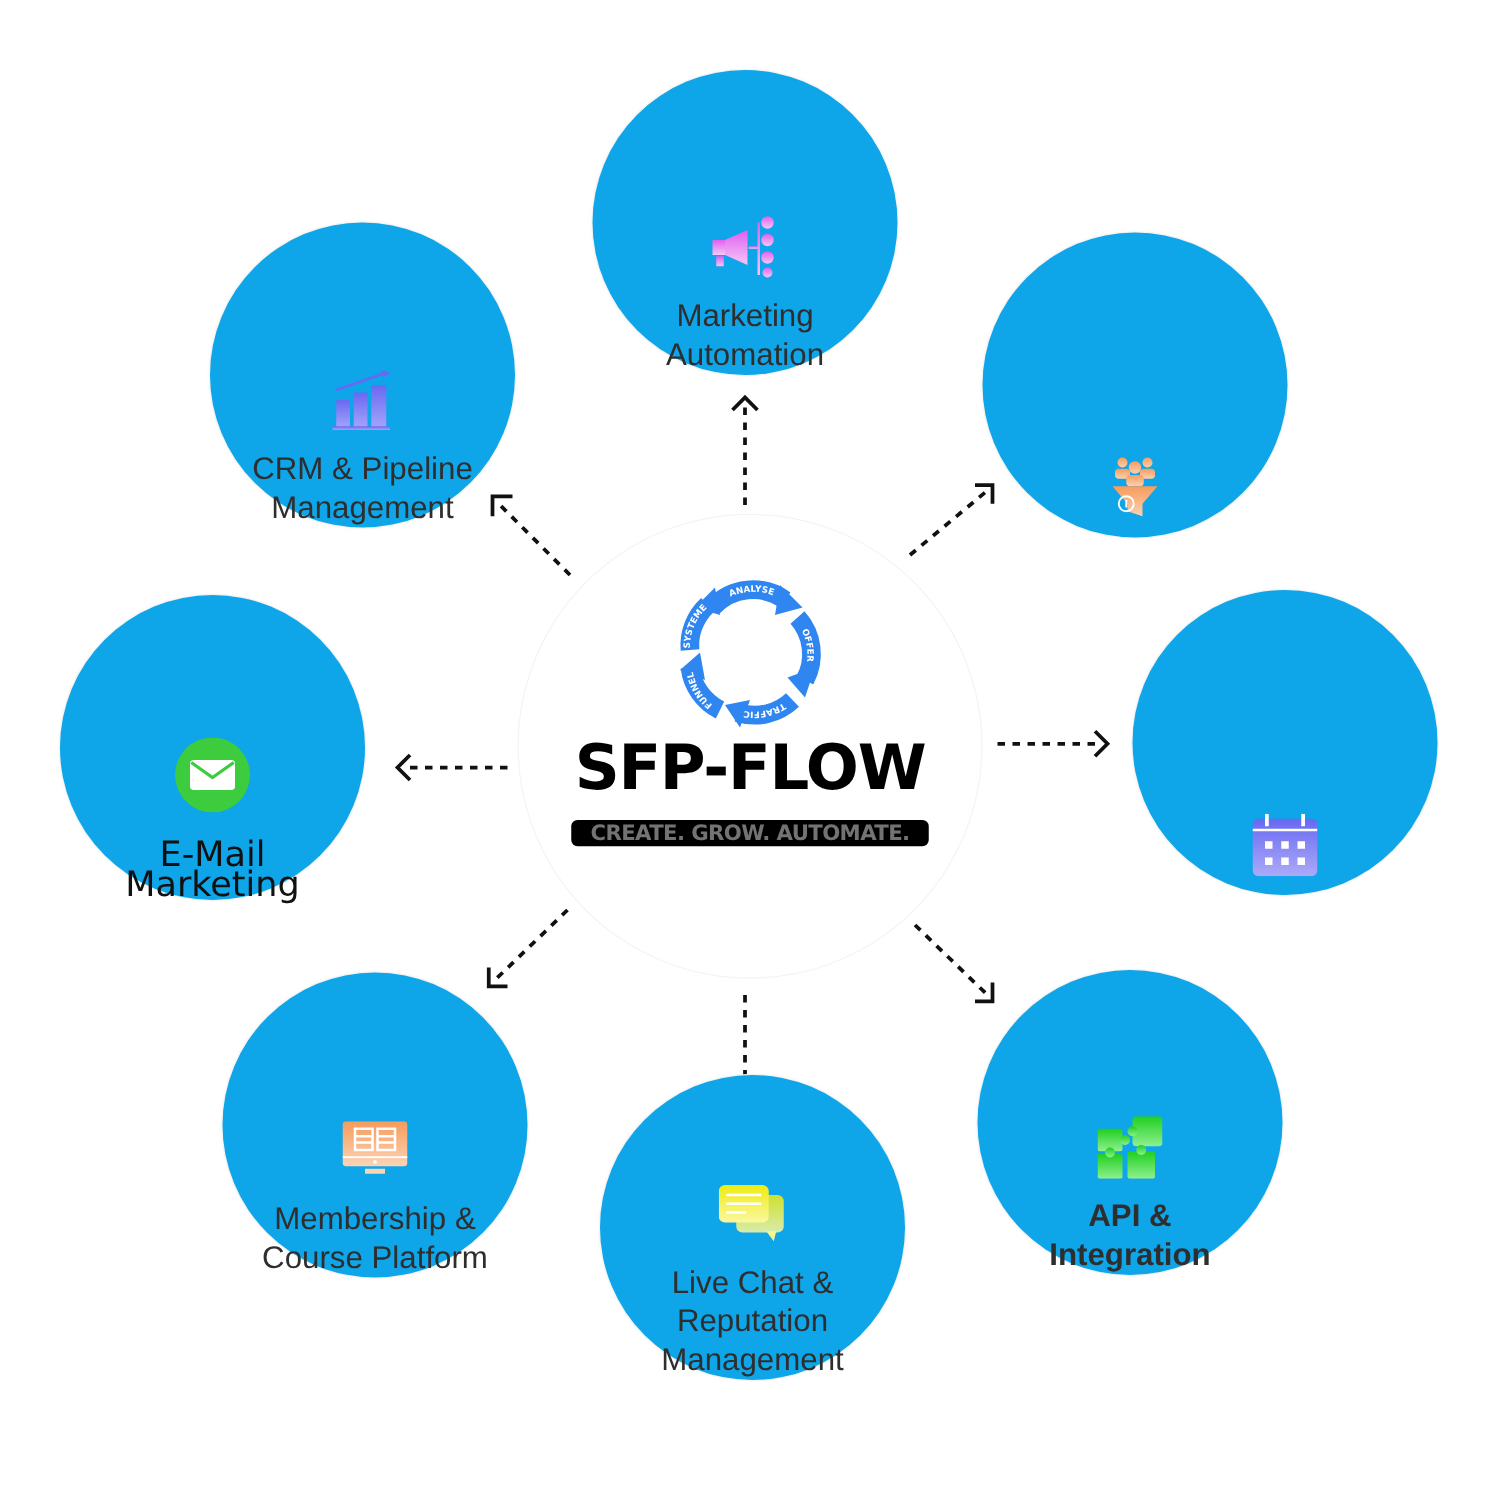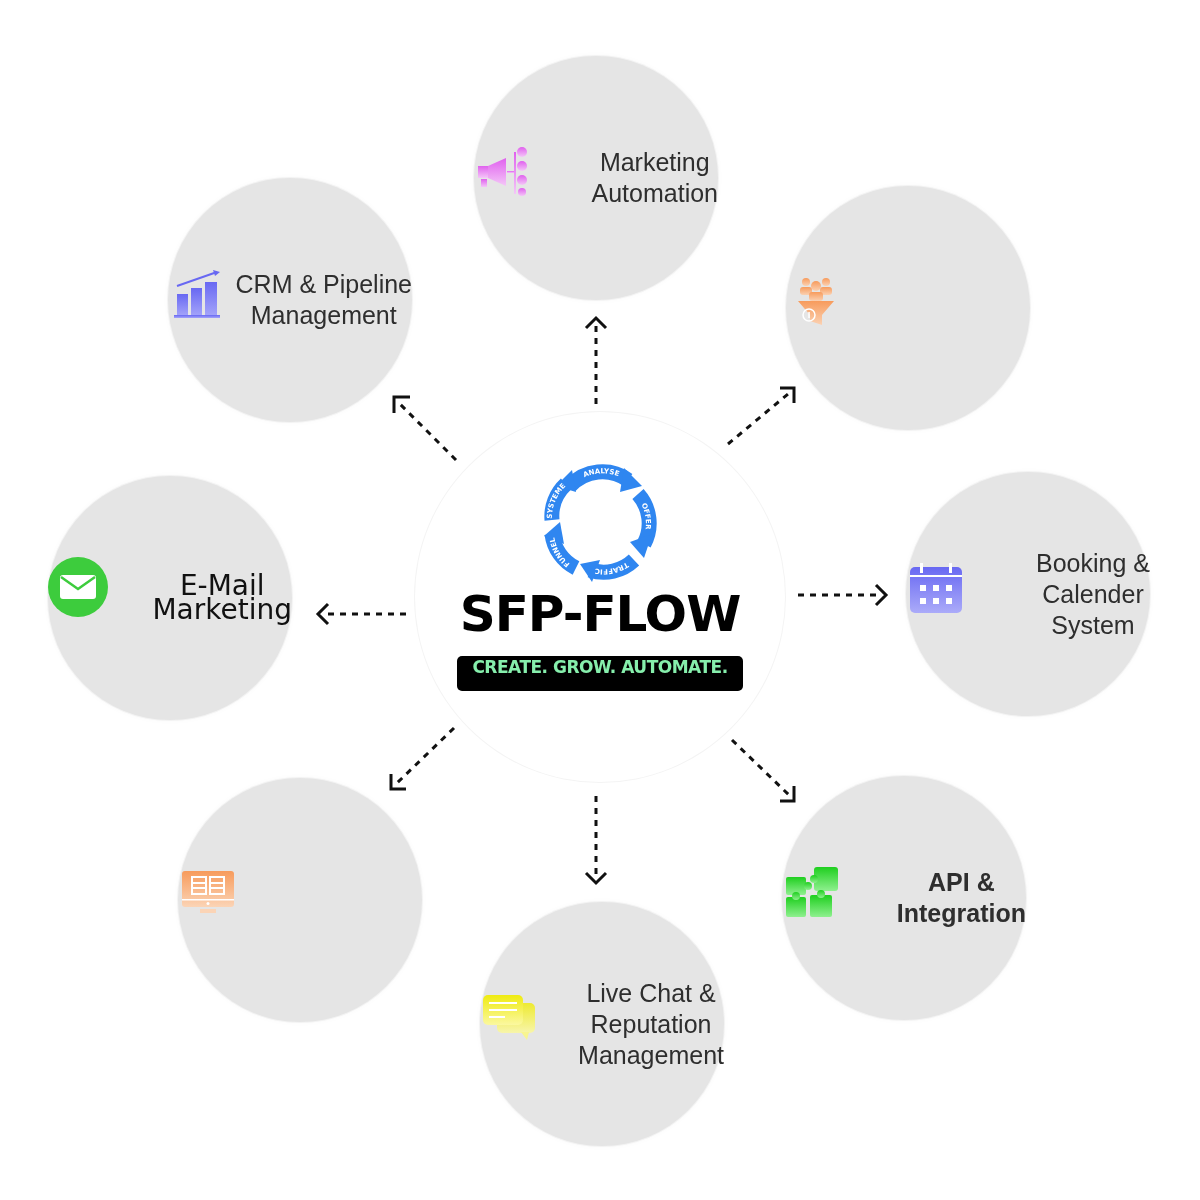--- a/index.html
+++ b/index.html
@@ -1,38 +1,38 @@
 <!DOCTYPE html>
 <html><head>
   <meta charset="utf-8">
   <style>
     html, body { margin: 0; padding: 0; background: #ffffff; }
     body { width: 1200px; height: 1200px; position: relative; overflow: hidden;
            font-family: "Liberation Sans", sans-serif; color: #2b2b2b; }
     .node {
       position: absolute; width: 244px; height: 244px; border-radius: 50%;
-      background: #e5e5e5;
+      background: #0ea5e9;
       box-shadow: 0 0 0 1px #f3f3f3, 0 0 6px rgba(0,0,0,0.03);
-      display: flex; flex-direction: row; align-items: center; justify-content: space-between;
+      display: flex; flex-direction: column; align-items: center; justify-content: flex-end;
       text-align: center;
     }
     .node .icon { width: 60px; height: 56px; display: flex; align-items: center; justify-content: center; margin-bottom: 12px; }
     .node .label { font-size: 25px; line-height: 31px; color: #2e2e2e; white-space: pre-line; }
     .node.email .label { font-family: "DejaVu Sans", sans-serif; font-size: 28px; line-height: 24px; color: #111; }
     .center {
       position: absolute; left: 415px; top: 412px; width: 370px; height: 370px; border-radius: 50%;
       background: #fff; box-shadow: 0 0 0 1px #f4f4f4;
     }
     .brand-title {
       position: absolute; left: 0; right: 0; top: 585px; text-align: center;
       font-family: "DejaVu Sans", sans-serif; font-weight: 900; font-size: 50px; letter-spacing: -1px; color: #000;
     }
     .tagline {
-      position: absolute; left: 457px; top: 656px; width: 286px; height: 35px; border-radius: 5px;
-      background: #000; color: #86efac; text-align: center;
+      position: absolute; left: 457px; top: 656px; width: 286px; height: 21px; border-radius: 5px;
+      background: #000; color: #737373; text-align: center;
       font-family: "DejaVu Sans", sans-serif; font-weight: bold; font-size: 17px; line-height: 23px; letter-spacing: -0.5px;
     }
     svg.arrows { position: absolute; left: 0; top: 0; }
   </style>
 </head>
 <body>
 
 <div class="center"></div>
 
 <svg class="arrows" width="1200" height="1200">
@@ -193,23 +193,20 @@
       <g fill="#fff">
         <rect x="10" y="22" width="6" height="6"></rect>
           <rect x="23" y="22" width="6" height="6"></rect>
           <rect x="36" y="22" width="6" height="6"></rect>
         <rect x="10" y="35" width="6" height="6"></rect>
           <rect x="23" y="35" width="6" height="6"></rect>
           <rect x="36" y="35" width="6" height="6"></rect>
       </g>
     </svg>
   </div>
-  <div class="label">Booking &amp;
-Calender
-System</div>
 </div>
 
 <div class="node" style="left:178px; top:778px;">
   <div class="icon">
     <svg width="52" height="46" viewBox="0 0 52 46">
       <defs>
           <linearGradient id="gMEM" x1="0" y1="0" x2="0" y2="1">
             <stop offset="0" stop-color="#f79b5c"></stop>
             <stop offset="1" stop-color="#fbd4b6"></stop>
           </linearGradient>
@@ -221,23 +218,25 @@
       <g fill="none" stroke="#fff" stroke-width="2">
         <rect x="10" y="6" width="14" height="17"></rect>
           <rect x="28" y="6" width="14" height="17"></rect>
         <line x1="10" y1="12" x2="24" y2="12"></line>
           <line x1="10" y1="17" x2="24" y2="17"></line>
         <line x1="28" y1="12" x2="42" y2="12"></line>
           <line x1="28" y1="17" x2="42" y2="17"></line>
       </g>
     </svg>
   </div>
-</div>
-
-<div class="node" style="left:480px; top:902px;">
+  <div class="label">Membership &amp;
+Course Platform</div>
+</div>
+
+<div class="node" style="left:480px; top:860px;">
   <div class="icon">
     <svg width="54" height="46" viewBox="0 0 54 46">
       <defs>
           <linearGradient id="gCH" x1="0" y1="0" x2="0" y2="1">
             <stop offset="0" stop-color="#efeb10"></stop>
             <stop offset="1" stop-color="#fbf8a0"></stop>
           </linearGradient>
         </defs>
       <rect x="14" y="8" width="38" height="30" rx="5" fill="url(#gCH)" opacity="0.85"></rect>
       <polygon points="38,37 44,45 46,37" fill="#f8f590"></polygon>

